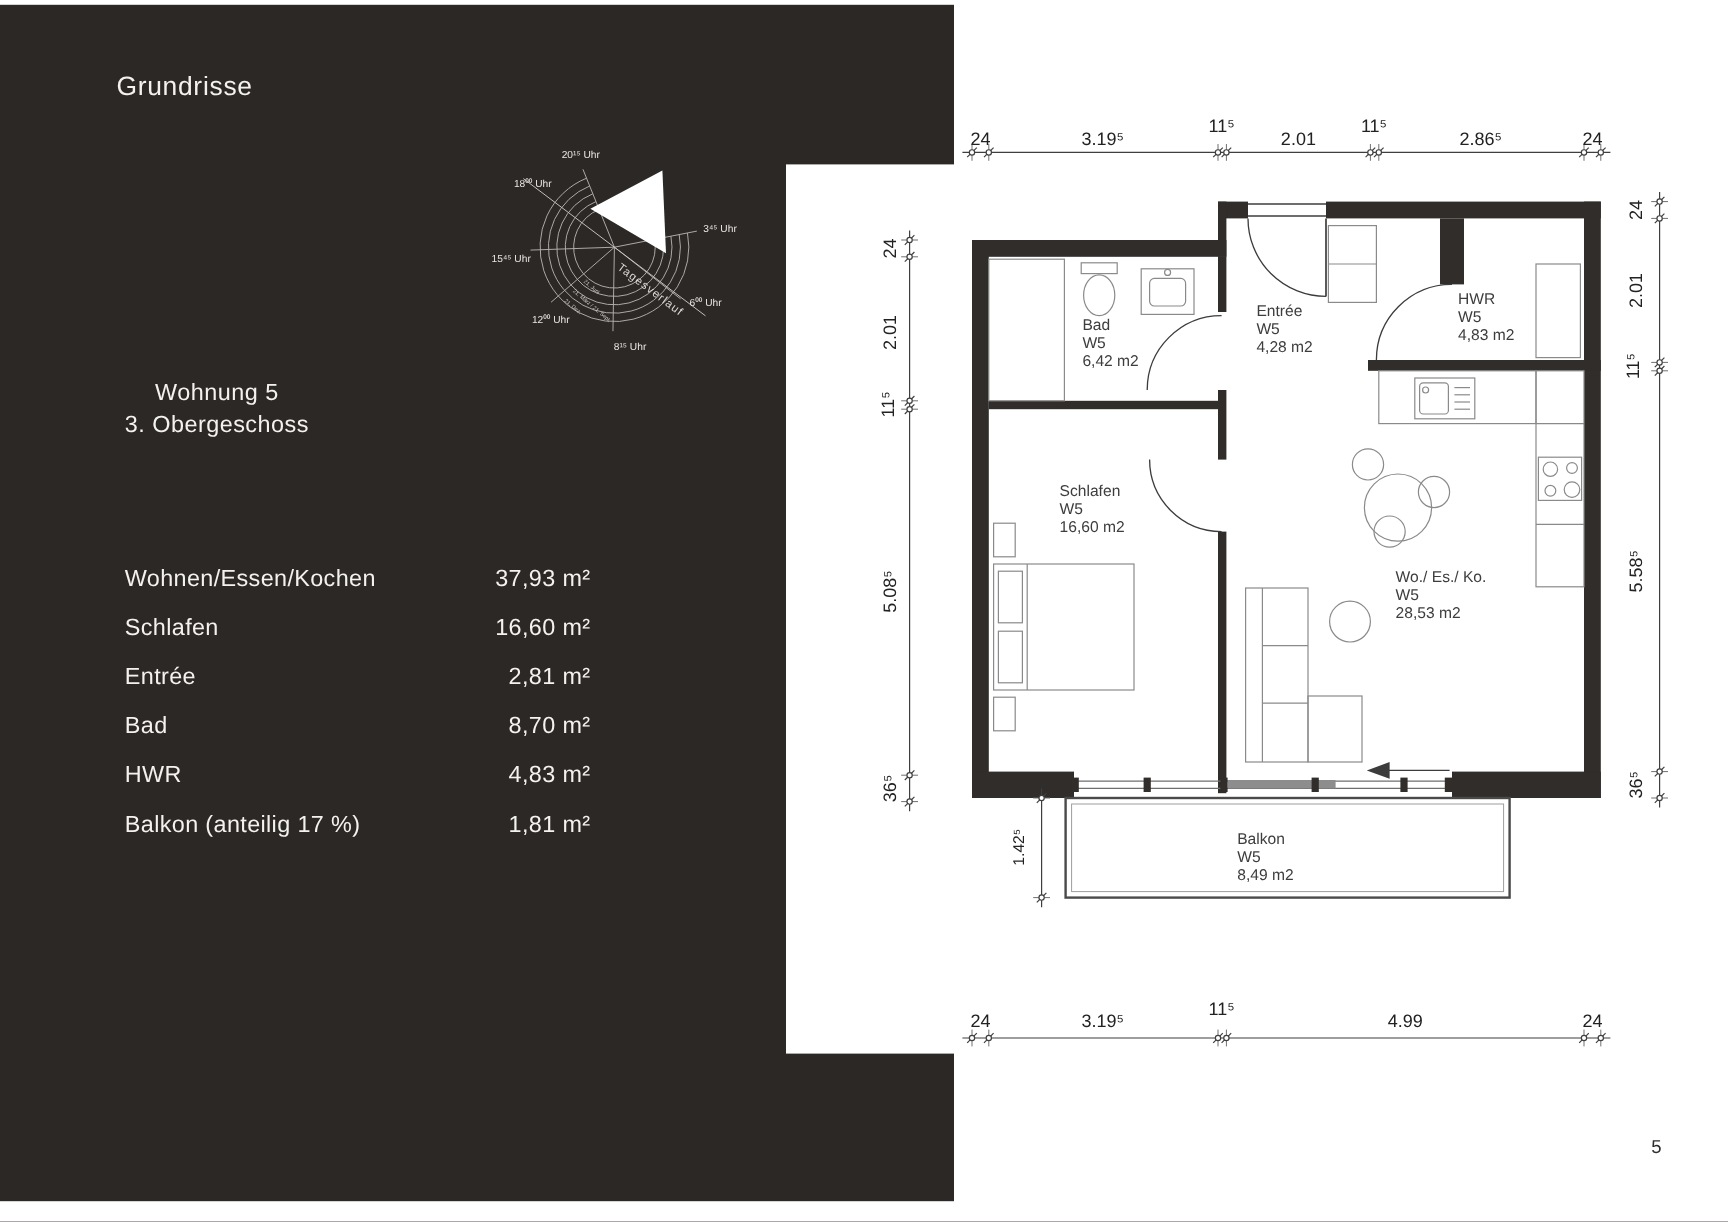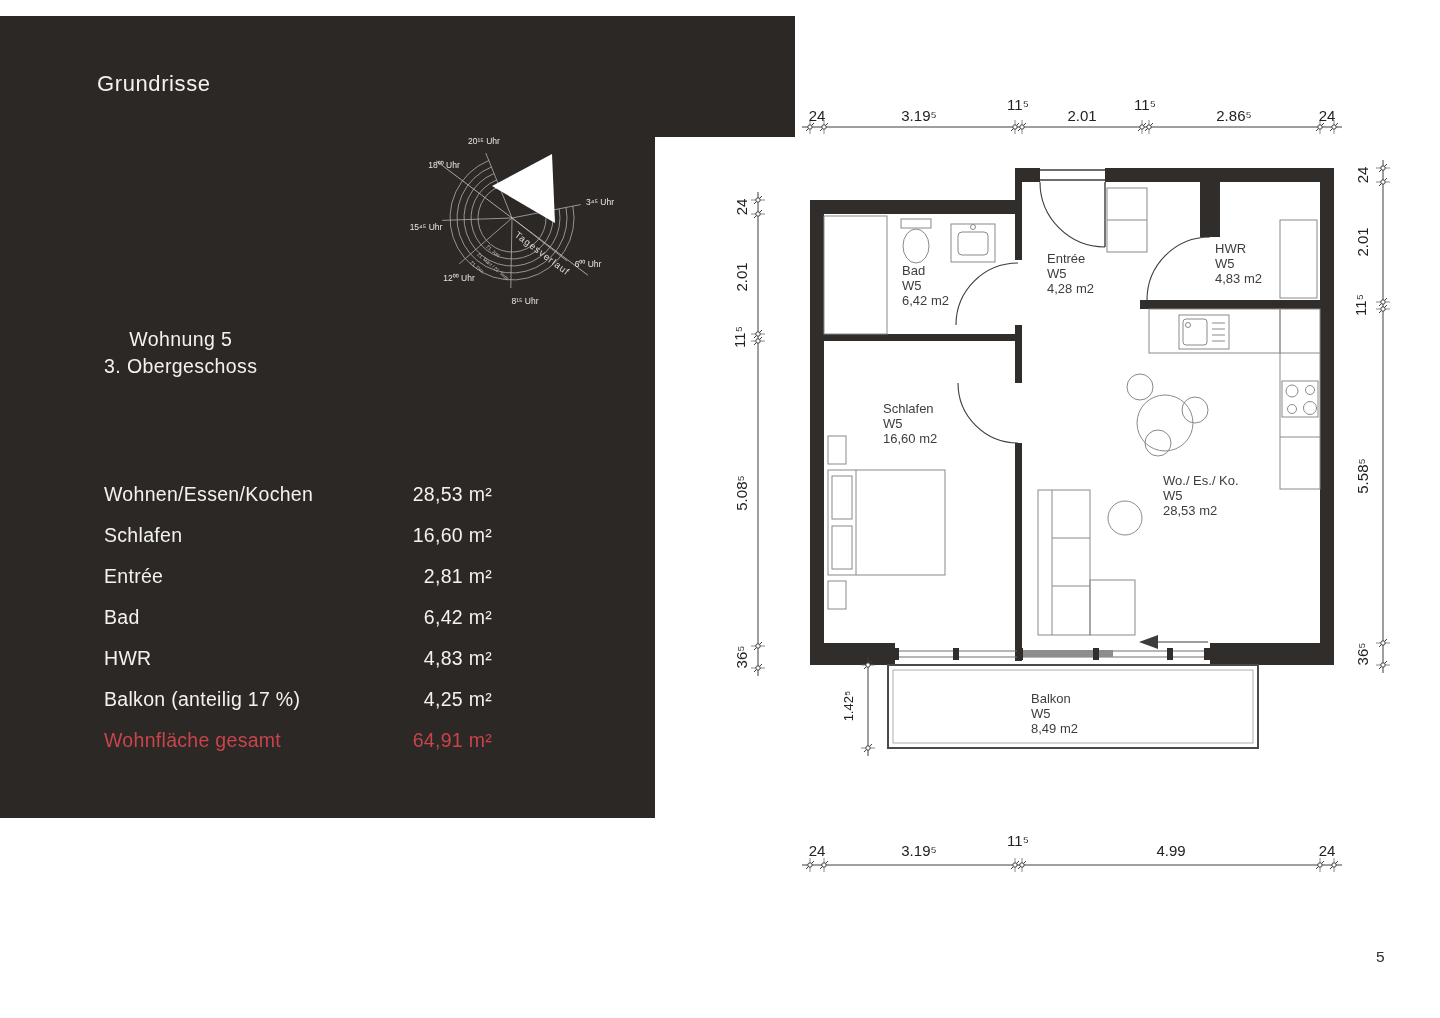--- a/index.html
+++ b/index.html
@@ -1,18 +1,18 @@
 <!DOCTYPE html>
 <html><head>
 <meta charset="utf-8">
 <style>
   html,body{margin:0;padding:0;}
   body{width:1440px;height:1018px;position:relative;background:#ffffff;
        font-family:"Liberation Sans", sans-serif;overflow:hidden;}
-  .panel{position:absolute;left:0;top:16px;width:795px;height:802px;background:#2b2826;}
+  .panel{position:absolute;left:0;top:4px;width:795px;height:997px;background:#2b2826;}
   .notch{position:absolute;left:655px;top:137px;width:140px;height:741px;background:#ffffff;}
   .title{position:absolute;left:97px;top:55px;color:#f4f2ef;font-size:22px;letter-spacing:.6px;}
   .apt{position:absolute;left:104px;top:310px;color:#f4f2ef;font-size:19.5px;line-height:27px;letter-spacing:.4px;text-align:center;}
   .areas{position:absolute;left:104px;top:466px;width:388px;color:#f4f2ef;font-size:19.5px;letter-spacing:.3px;}
   .arow{display:flex;justify-content:space-between;margin-bottom:17px;line-height:24px;align-items:flex-end;}
   .arow.total{margin-top:11px;color:#c9444b;}
   .sunwrap{position:absolute;left:400px;top:110px;width:240px;height:198px;}
   .plansvg{position:absolute;left:655px;top:85px;width:785px;height:805px;}
   .pagenum{position:absolute;left:1376px;top:948px;color:#2e2e2e;font-size:15.5px;}
   svg text{font-family:"Liberation Sans", sans-serif;}
@@ -82,45 +82,41 @@
   </svg>
 
   <div class="apt">
     <div>Wohnung 5</div>
     <div>3. Obergeschoss</div>
   </div>
 
   <div class="areas">
     <div class="arow">
       <span>Wohnen/Essen/Kochen</span>
-      <span>28,53 m²</span>
+      <span>37,93 m²</span>
     </div>
     <div class="arow">
       <span>Schlafen</span>
       <span>16,60 m²</span>
     </div>
     <div class="arow">
       <span>Entrée</span>
       <span>2,81 m²</span>
     </div>
     <div class="arow">
       <span>Bad</span>
-      <span>6,42 m²</span>
+      <span>8,70 m²</span>
     </div>
     <div class="arow">
       <span>HWR</span>
       <span>4,83 m²</span>
     </div>
     <div class="arow">
       <span>Balkon (anteilig 17 %)</span>
-      <span>4,25 m²</span>
-    </div>
-    <div class="arow total">
-      <span>Wohnfläche gesamt</span>
-      <span>64,91 m²</span>
+      <span>1,81 m²</span>
     </div>
   </div>
 </div>
 
 <div class="notch"></div>
 
 <svg class="plansvg" viewBox="0 0 785 805">
   <defs>
     <pattern id="grid" width="7" height="7" patternUnits="userSpaceOnUse">
       <path d="M7 0 H0 V7" stroke="#b5b0ab" stroke-width=".7" fill="none"></path>

